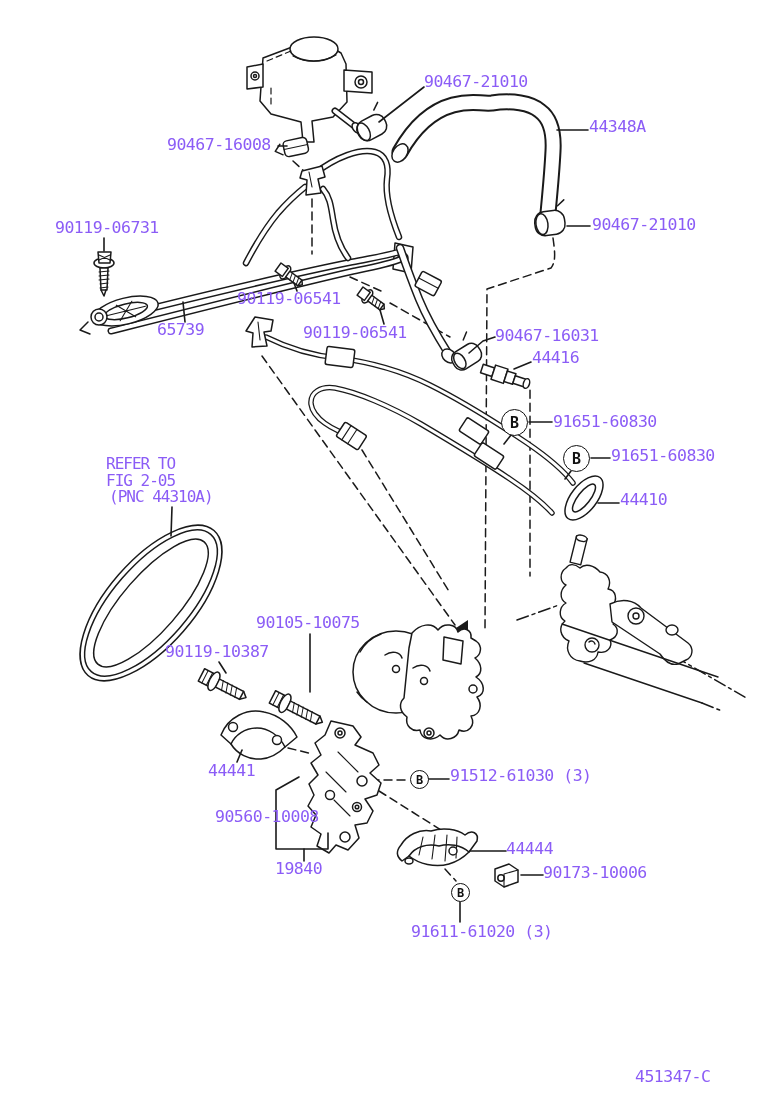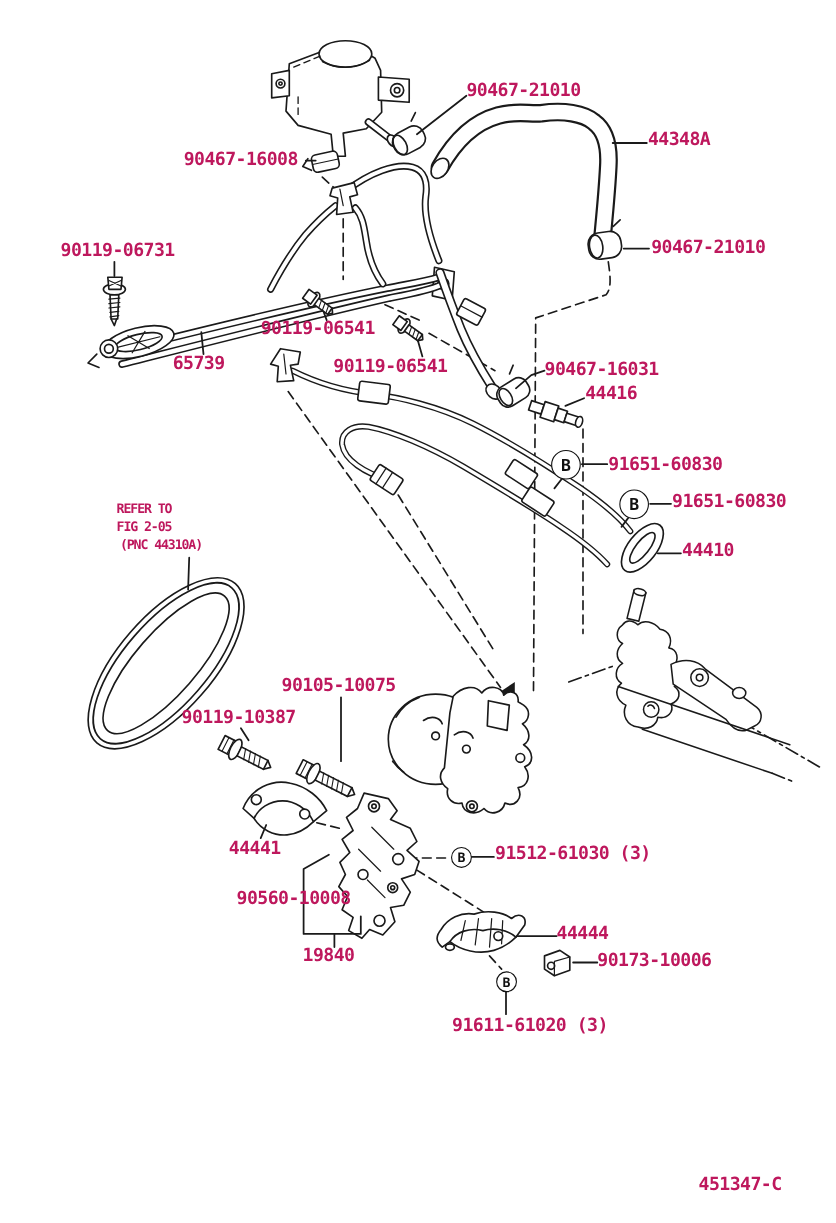--- a/index.html
+++ b/index.html
@@ -1,21 +1,21 @@
 <!DOCTYPE html>
 <html><head>
 <meta charset="utf-8">
 <style>
   html,body{margin:0;padding:0;background:#fff;}
   #stage{position:relative;width:760px;height:1112px;background:#ffffff;overflow:hidden;
          font-family:"DejaVu Sans Mono", monospace;}
   #art{position:absolute;left:0;top:0;}
-  .plbl{position:absolute;font-size:16.5px;font-weight:700;color:#be185d;letter-spacing:-0.5px;
+  .plbl{position:absolute;font-size:16.5px;font-weight:400;color:#8b5cf6;letter-spacing:-0.5px;
         white-space:nowrap;line-height:1;}
-  .note{font-size:12px;letter-spacing:-1px;}
+  .note{font-size:16px;letter-spacing:-1px;}
   .bcall{position:absolute;border:1.8px solid #111;border-radius:50%;color:#111;
          display:flex;align-items:center;justify-content:center;font-weight:700;
          background:#fff;box-sizing:border-box;}
   .bbig{width:27px;height:27px;font-size:15px;}
   .bsml{width:19px;height:19px;font-size:12px;}
 </style>
 </head>
 <body>
 
 <div id="stage">

